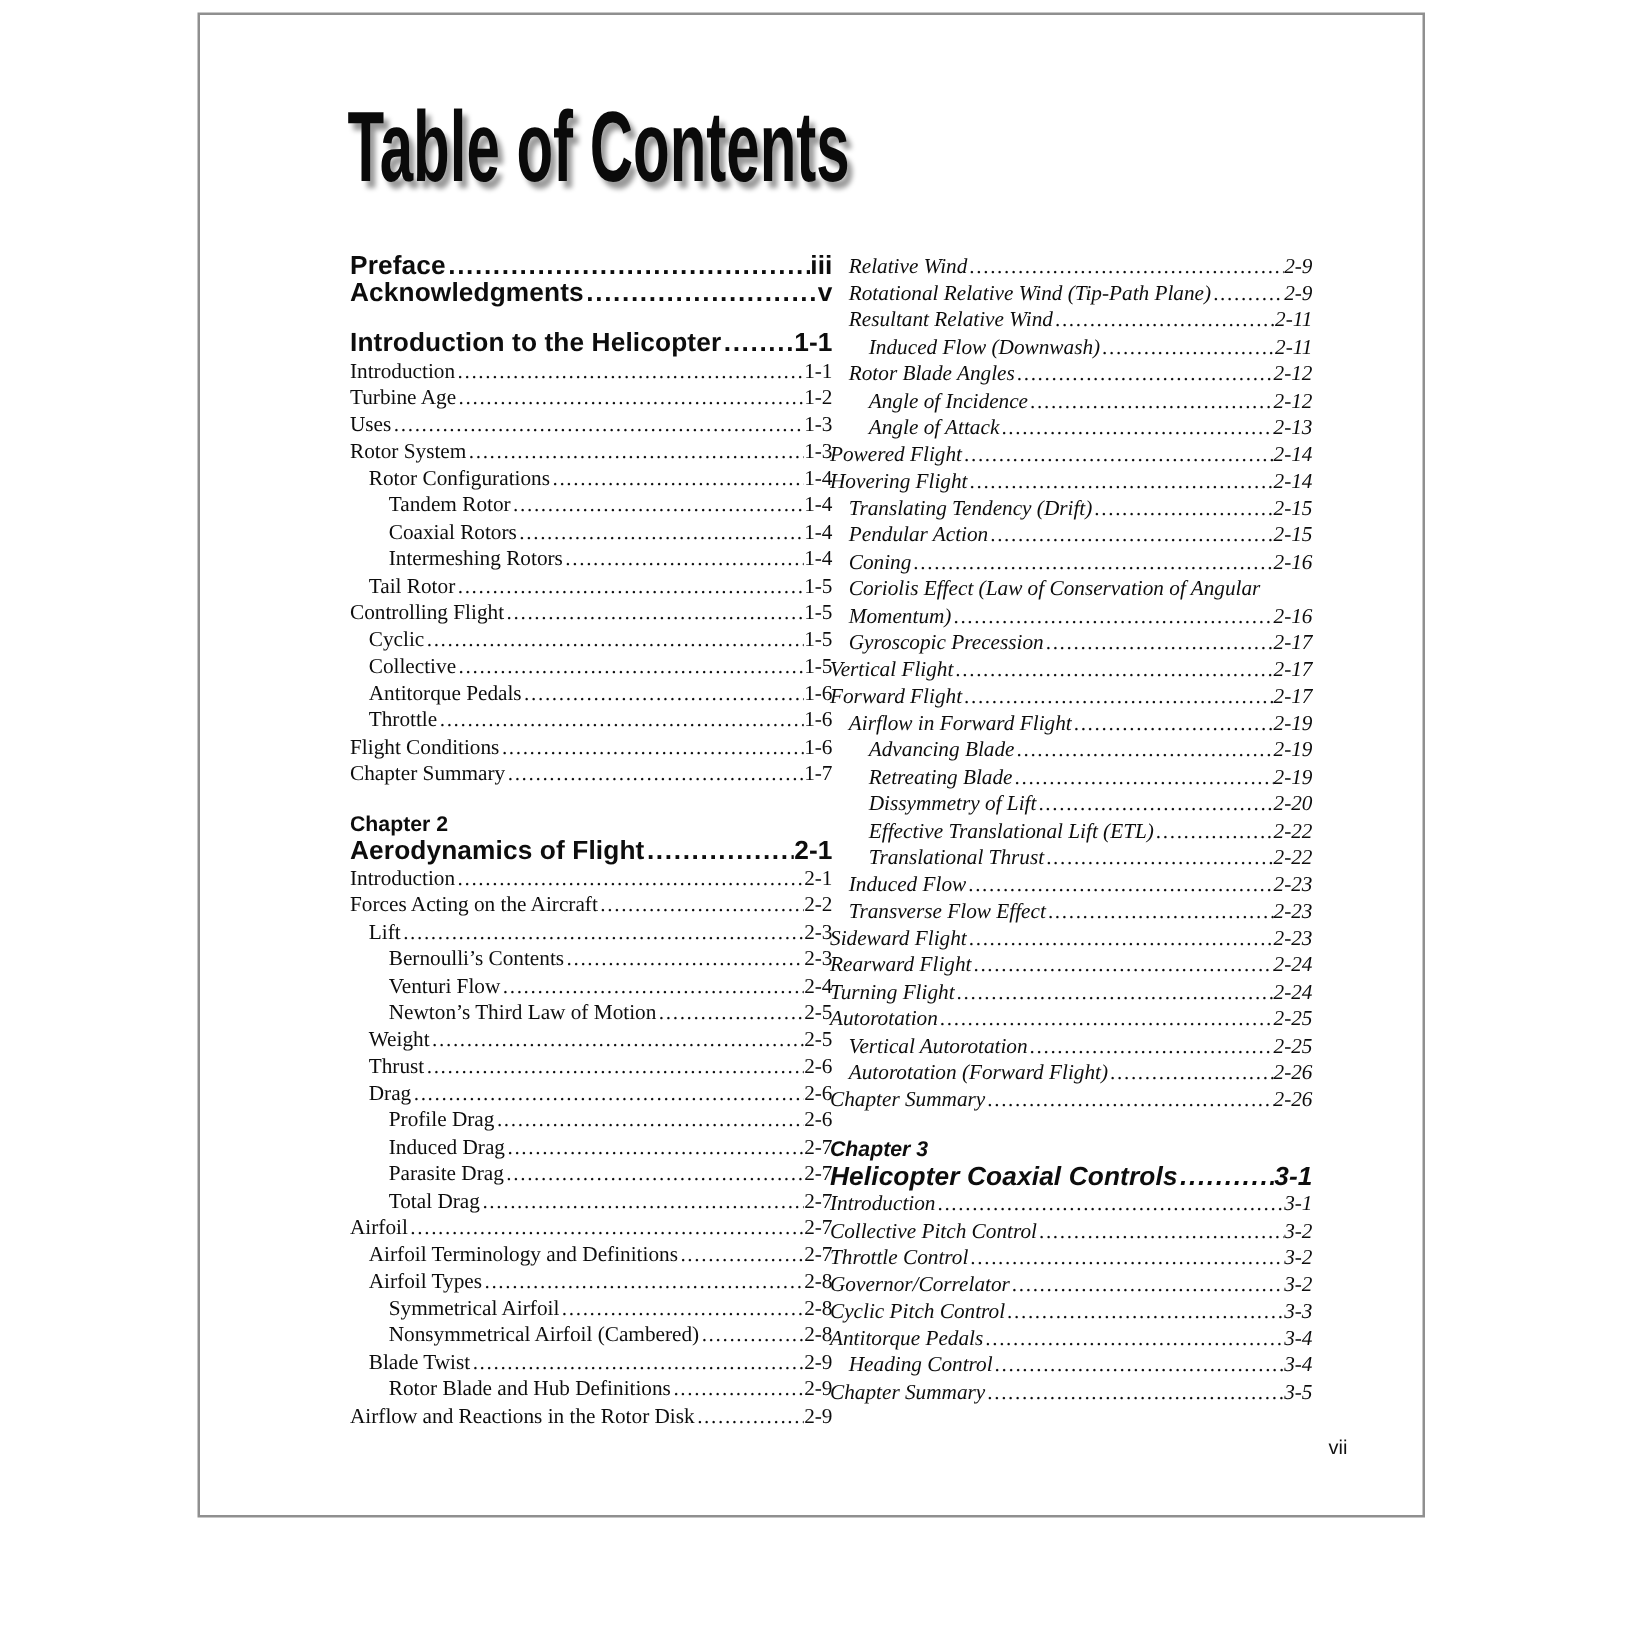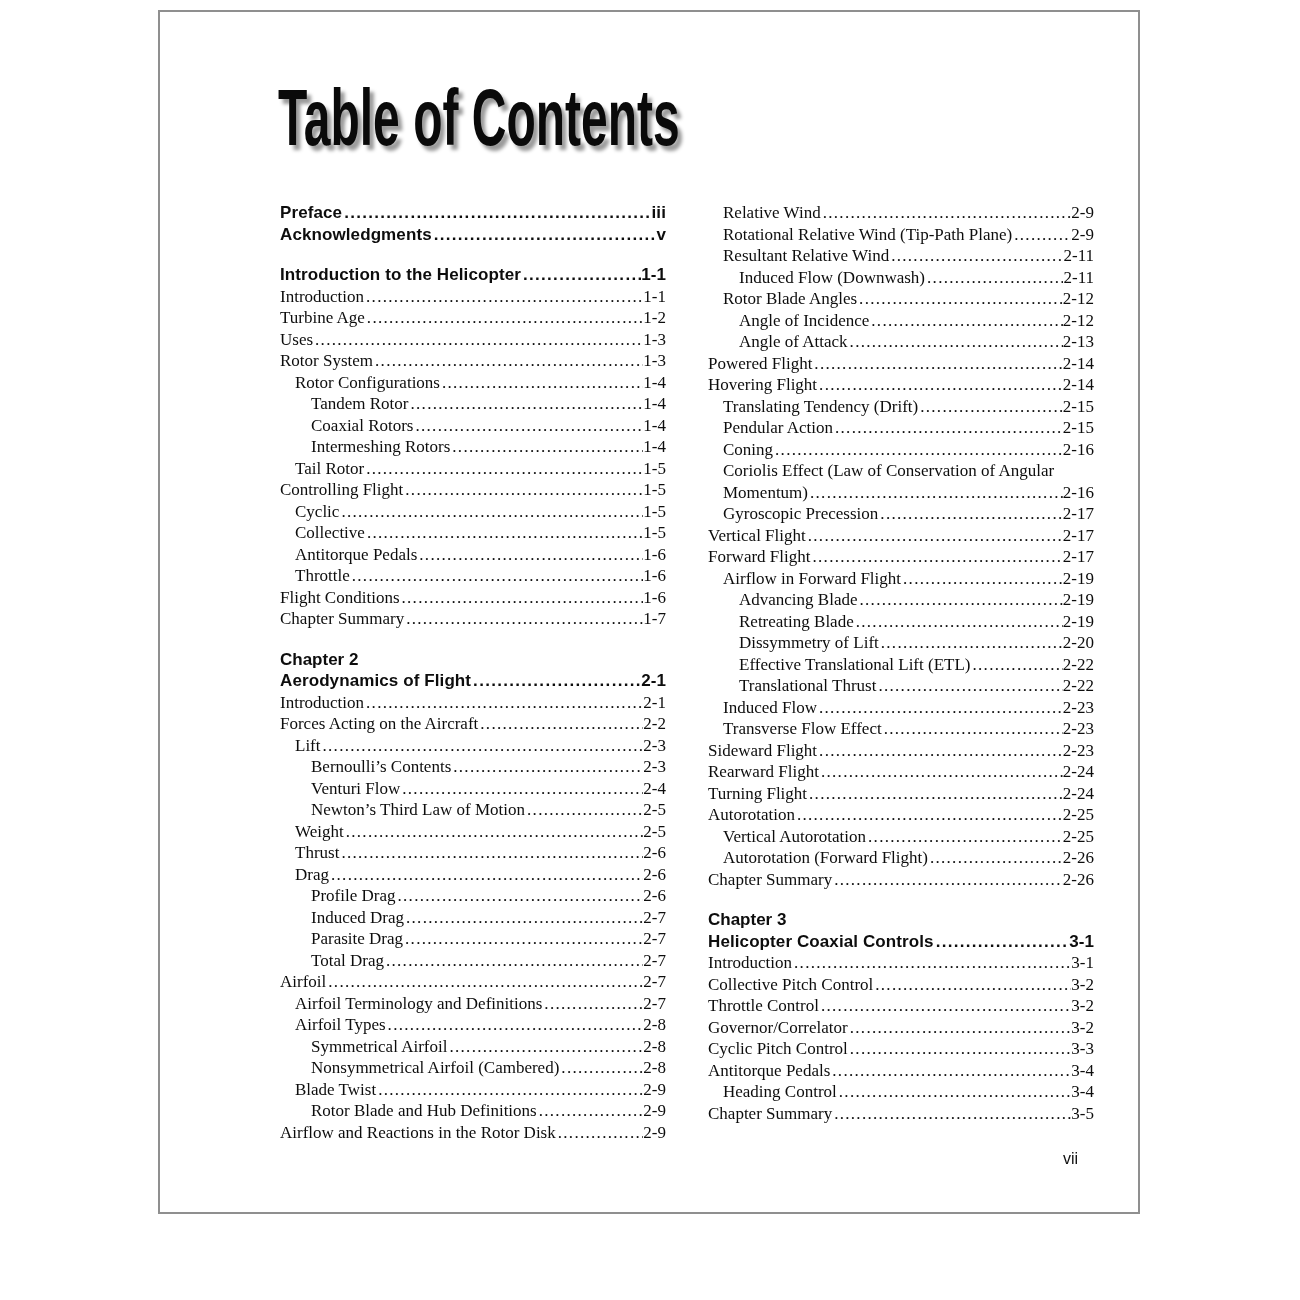--- a/index.html
+++ b/index.html
@@ -36,21 +36,21 @@
     transform-origin: top left;
     color: #0a0a0a;
     text-shadow: 7px 5px 5px rgba(0,0,0,0.40);
   }
   .col {
     position: absolute;
     top: 190px;
     width: 386px;
   }
   .col-1 { left: 120px; }
-  .col-2 { left: 548px; }
+  .col-2 { left: 504px; font-style: italic; }
   .block + .block { margin-top: 19px; }
   .toc-row {
     display: flex;
     align-items: baseline;
     font-size: 17px;
     line-height: 21.5px;
   }
   .toc-row .label { white-space: nowrap; }
   .toc-row .dots {
     flex: 1;
@@ -63,21 +63,21 @@
     content: "..................................................................................................................................";
     letter-spacing: 1.3px;
   }
   .toc-row.nodots .dots::after { content: ""; }
   .toc-row .page-num { white-space: nowrap; }
   .indent-1 { padding-left: 15px; }
   .indent-2 { padding-left: 31px; }
   .bold-sans {
     font-family: "Liberation Sans", sans-serif;
     font-weight: bold;
-    font-size: 17px;
+    font-size: 21px;
     letter-spacing: 0.1px;
   }
   .chapter-label {
     font-family: "Liberation Sans", sans-serif;
     font-weight: bold;
     font-size: 17px;
     line-height: 21.5px;
   }
   .folio {
     position: absolute;

